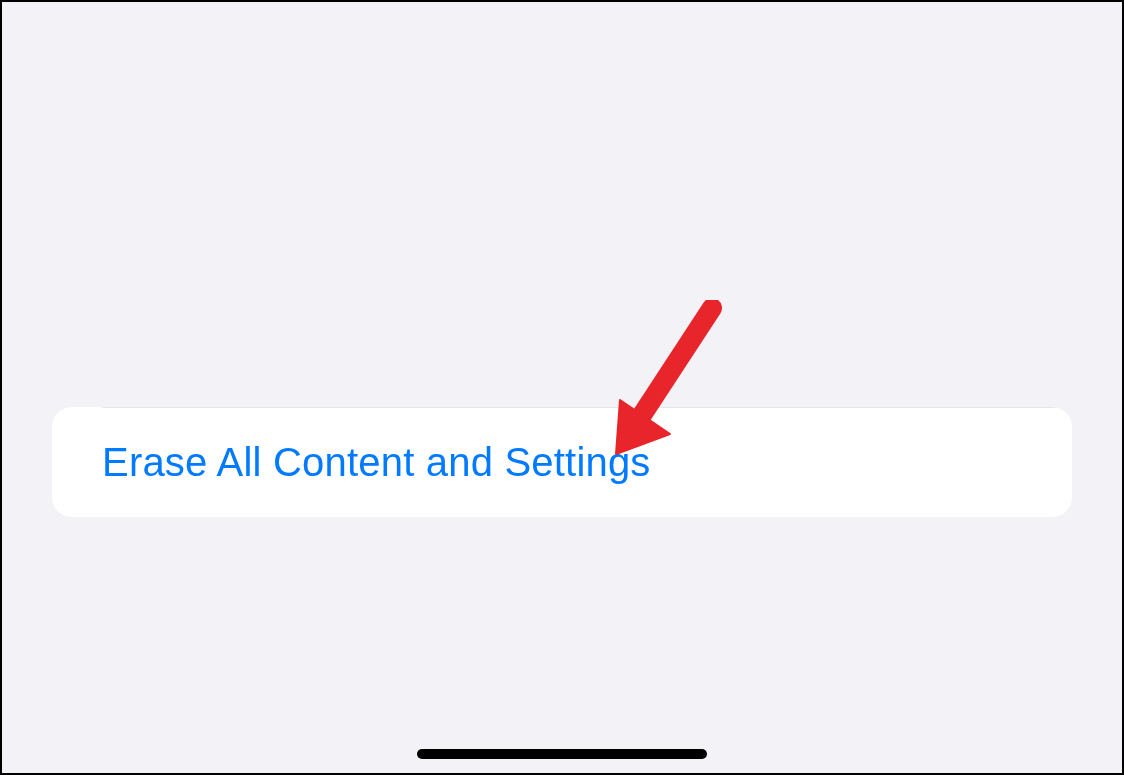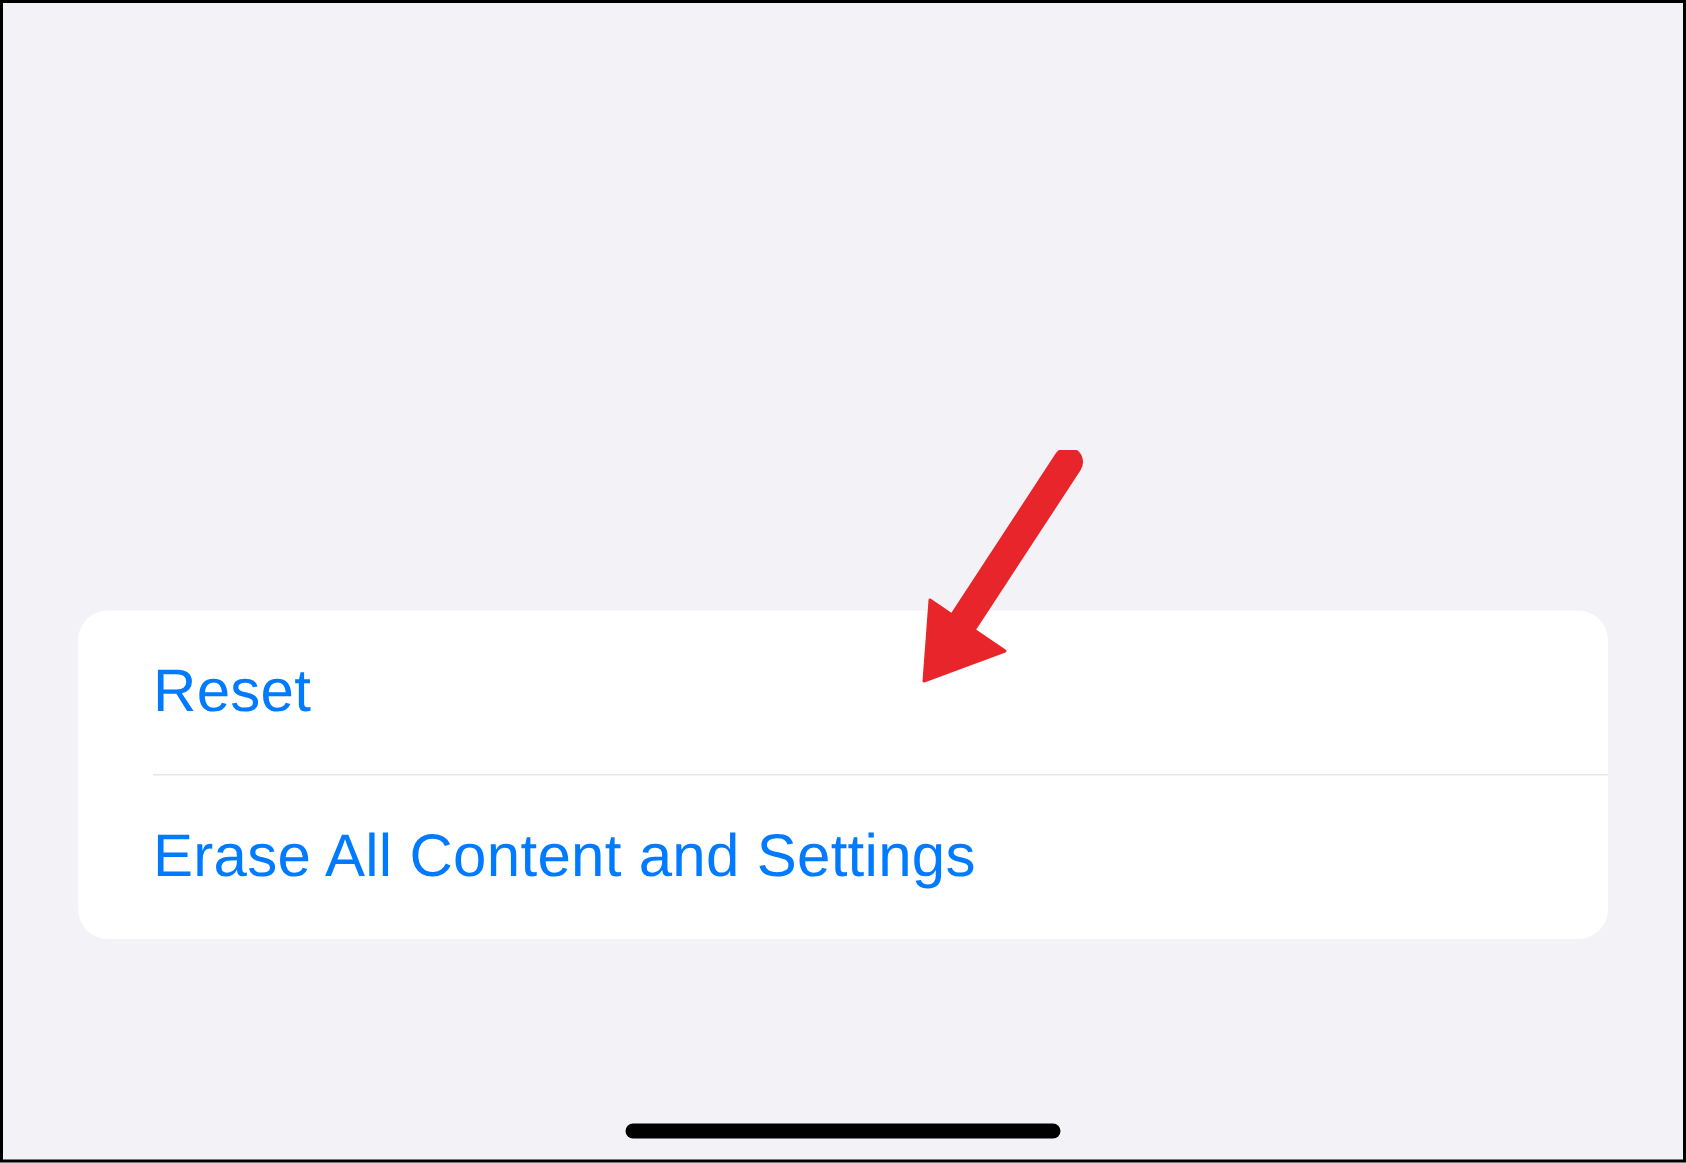--- a/index.html
+++ b/index.html
@@ -52,23 +52,20 @@
       width: 290px;
       height: 10px;
       background: #000;
       border-radius: 6px;
     }
   </style>
 </head>
 <body>
 
 <div class="settings-group">
-  <div class="settings-row">
-    <span>Reset</span>
-  </div>
   <div class="divider"></div>
   <div class="settings-row">
     <span>Erase All Content and Settings</span>
   </div>
 </div>
 
 <div class="arrow-annotation">
   <svg width="130" height="160" viewBox="0 0 130 160">
     <g fill="#e8252a" stroke="#e8252a">
       <line x1="110" y1="8" x2="38" y2="118" stroke-width="20" stroke-linecap="round"></line>

